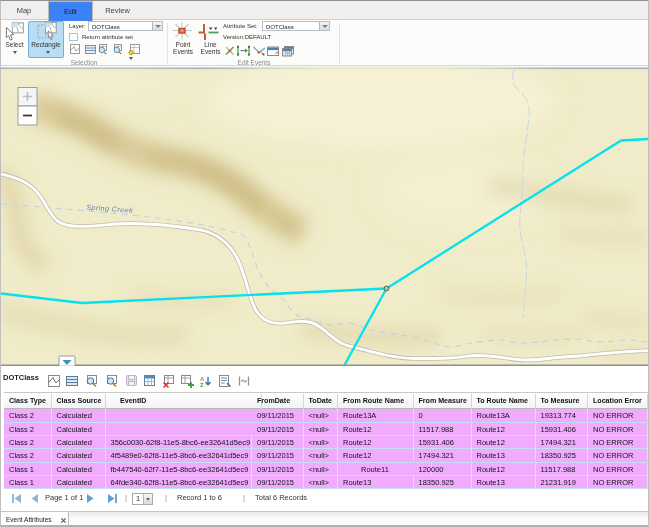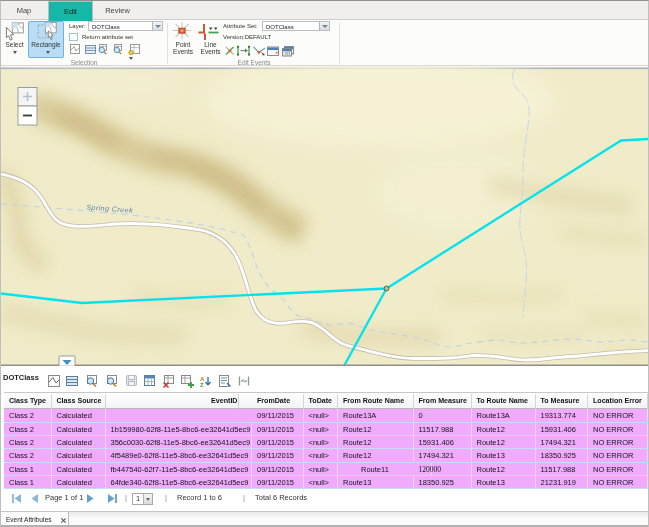--- a/index.html
+++ b/index.html
@@ -7,21 +7,21 @@
 body { font-family:"Liberation Sans", sans-serif; background:#fff; position:relative; }
 #app { position:absolute; left:0; top:0; width:649px; height:527px;
   border-top:1px solid #8f8f8f; border-left:1px solid #c0bfbd; border-right:1px solid #c0bfbd; }
 .abs { position:absolute; }
 
 
 #tabstrip { position:absolute; left:0; top:0; width:647px; height:19px;
   background:#f0efee; border-bottom:1px solid #cfcecd; }
 .ttab { position:absolute; top:0; height:19px; line-height:19px; text-align:center;
   font-size:7.5px; color:#444; }
-#tab-edit { left:47px; width:45px; background:#14b8a6; border:1px solid #bcbbba; border-bottom:none;
+#tab-edit { left:47px; width:45px; background:#3b82f6; border:1px solid #bcbbba; border-bottom:none;
   height:20px; color:#222; }
 
 
 #ribbon { position:absolute; left:0; top:20px; width:647px; height:45px;
   background:#fcfcfb; border-bottom:1px solid #d8d7d5; }
 .gsep { position:absolute; top:2px; height:41px; width:1px; background:#e4e3e1; }
 .glabel { position:absolute; top:38px; height:7px; font-size:6.5px; color:#8a8a8a; text-align:center; }
 .rlabel { position:absolute; font-size:6px; color:#333; }
 .combo { position:absolute; height:10px; background:#fff; border:1px solid #b6bfca; font-size:6px; color:#222; }
 .combo .ctext { position:absolute; left:3px; top:0.5px; line-height:9px; }
@@ -306,21 +306,21 @@
       <g transform="translate(190,0)">
         <path d="M1.5 1.5 V10.5 M10.5 1.5 V10.5" stroke="#8a9a8a" stroke-width="1.3"></path>
         <path d="M3 6 H9 M3.5 6 l2 -1.6 M8.5 6 l-2 1.6" stroke="#8a9a8a" stroke-width="1"></path>
       </g>
     </svg>
 
     <div id="grid">
         <div class="hrow" style="left:0;width:644px;">
           <div class="hcell" style="left:0px;width:47.5px;">Class Type</div>
           <div class="hcell" style="left:47.5px;width:54px;">Class Source</div>
-          <div class="hcell" style="left:88px;width:146.5px;text-align:right;">EventID</div>
+          <div class="hcell" style="left:111px;width:146.5px;">EventID</div>
           <div class="hcell" style="left:248px;width:51.5px;">FromDate</div>
           <div class="hcell" style="left:299.5px;width:34.5px;">ToDate</div>
           <div class="hcell" style="left:334px;width:75.5px;">From Route Name</div>
           <div class="hcell" style="left:409.5px;width:58px;">From Measure</div>
           <div class="hcell" style="left:467.5px;width:64px;">To Route Name</div>
           <div class="hcell" style="left:531.5px;width:52.5px;">To Measure</div>
           <div class="hcell" style="left:584px;width:60px;">Location Error</div>
         </div>
       <div class="drow" style="left:0;top:17.4px;width:644px;">
           <div class="dcell" style="left:0px;width:47.5px;">Class 2</div>
@@ -329,21 +329,20 @@
           <div class="dcell" style="left:299.5px;width:34.5px;">&lt;null&gt;</div>
           <div class="dcell" style="left:334px;width:75.5px;">Route13A</div>
           <div class="dcell" style="left:409.5px;width:58px;">0</div>
           <div class="dcell" style="left:467.5px;width:64px;">Route13A</div>
           <div class="dcell" style="left:531.5px;width:52.5px;">19313.774</div>
           <div class="dcell" style="left:584px;width:60px;">NO ERROR</div>
         </div>
       <div class="drow" style="left:0;top:30.7px;width:644px;">
           <div class="dcell" style="left:0px;width:47.5px;">Class 2</div>
           <div class="dcell" style="left:47.5px;width:54px;">Calculated</div>
-          <div class="dcell" style="left:101.5px;width:146.5px;">1b159980-62f8-11e5-8bc6-ee32641d5ec9</div>
           <div class="dcell" style="left:248px;width:51.5px;">09/11/2015</div>
           <div class="dcell" style="left:299.5px;width:34.5px;">&lt;null&gt;</div>
           <div class="dcell" style="left:334px;width:75.5px;">Route12</div>
           <div class="dcell" style="left:409.5px;width:58px;">11517.988</div>
           <div class="dcell" style="left:467.5px;width:64px;">Route12</div>
           <div class="dcell" style="left:531.5px;width:52.5px;">15931.406</div>
           <div class="dcell" style="left:584px;width:60px;">NO ERROR</div>
         </div>
       <div class="drow" style="left:0;top:44.0px;width:644px;">
           <div class="dcell" style="left:0px;width:47.5px;">Class 2</div>
@@ -369,21 +368,21 @@
           <div class="dcell" style="left:531.5px;width:52.5px;">18350.925</div>
           <div class="dcell" style="left:584px;width:60px;">NO ERROR</div>
         </div>
       <div class="drow" style="left:0;top:70.6px;width:644px;">
           <div class="dcell" style="left:0px;width:47.5px;">Class 1</div>
           <div class="dcell" style="left:47.5px;width:54px;">Calculated</div>
           <div class="dcell" style="left:101.5px;width:146.5px;">fb447540-62f7-11e5-8bc6-ee32641d5ec9</div>
           <div class="dcell" style="left:248px;width:51.5px;">09/11/2015</div>
           <div class="dcell" style="left:299.5px;width:34.5px;">&lt;null&gt;</div>
           <div class="dcell" style="left:352px;width:75.5px;">Route11</div>
-          <div class="dcell" style="left:409.5px;width:58px;font-family:Liberation Serif, serif;">120000</div>
+          <div class="dcell" style="left:409.5px;width:58px;">120000</div>
           <div class="dcell" style="left:467.5px;width:64px;">Route12</div>
           <div class="dcell" style="left:531.5px;width:52.5px;">11517.988</div>
           <div class="dcell" style="left:584px;width:60px;">NO ERROR</div>
         </div>
       <div class="drow" style="left:0;top:83.9px;width:644px;">
           <div class="dcell" style="left:0px;width:47.5px;">Class 1</div>
           <div class="dcell" style="left:47.5px;width:54px;">Calculated</div>
           <div class="dcell" style="left:101.5px;width:146.5px;">64fde340-62f8-11e5-8bc6-ee32641d5ec9</div>
           <div class="dcell" style="left:248px;width:51.5px;">09/11/2015</div>
           <div class="dcell" style="left:299.5px;width:34.5px;">&lt;null&gt;</div>

